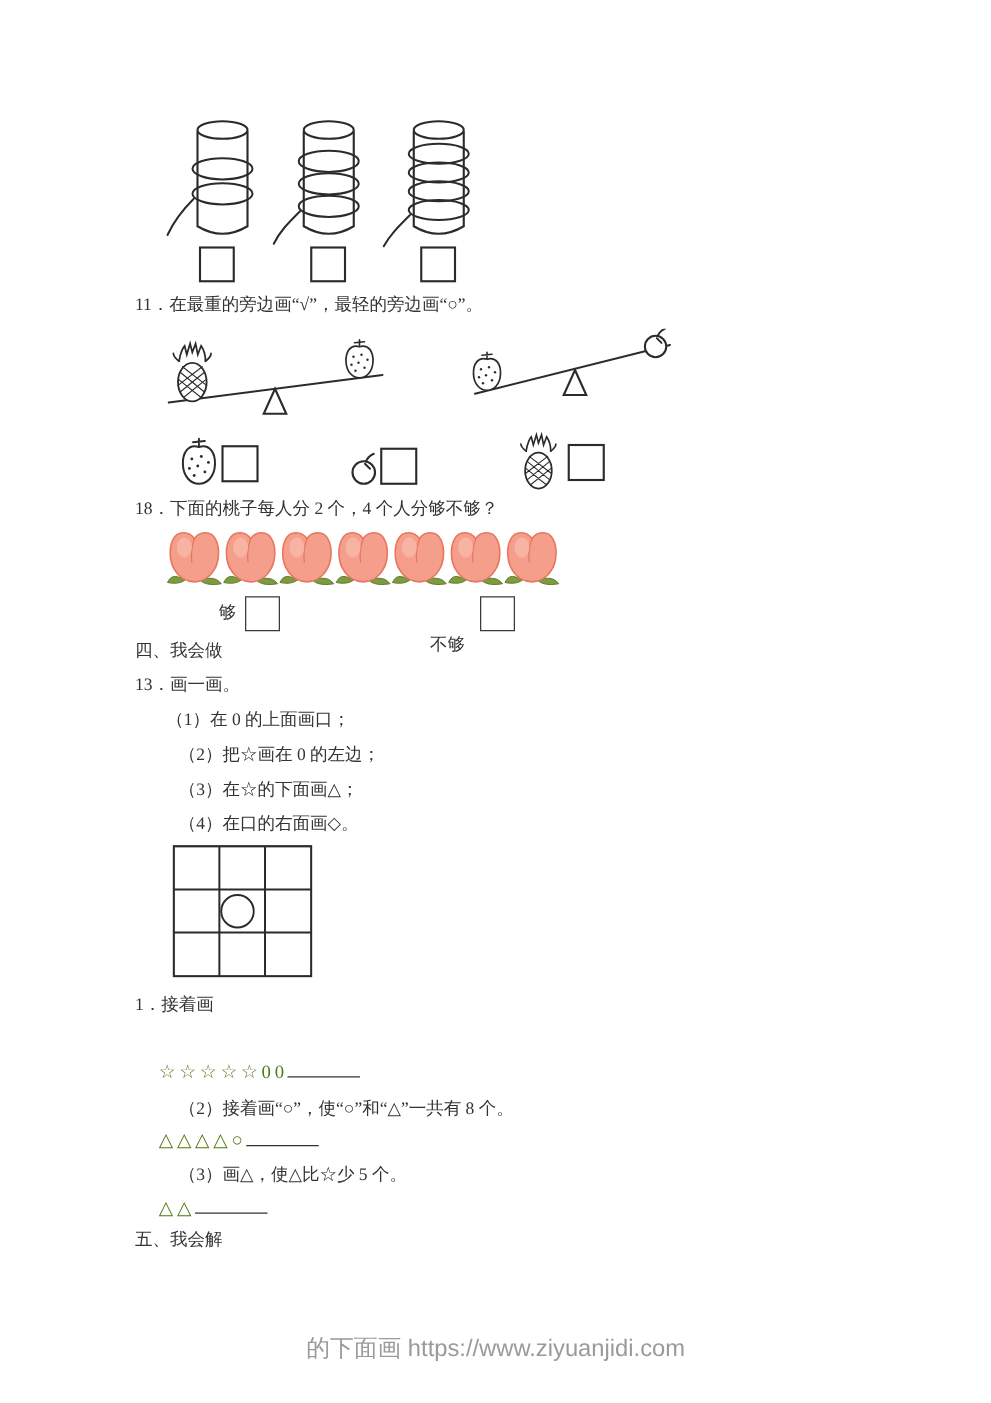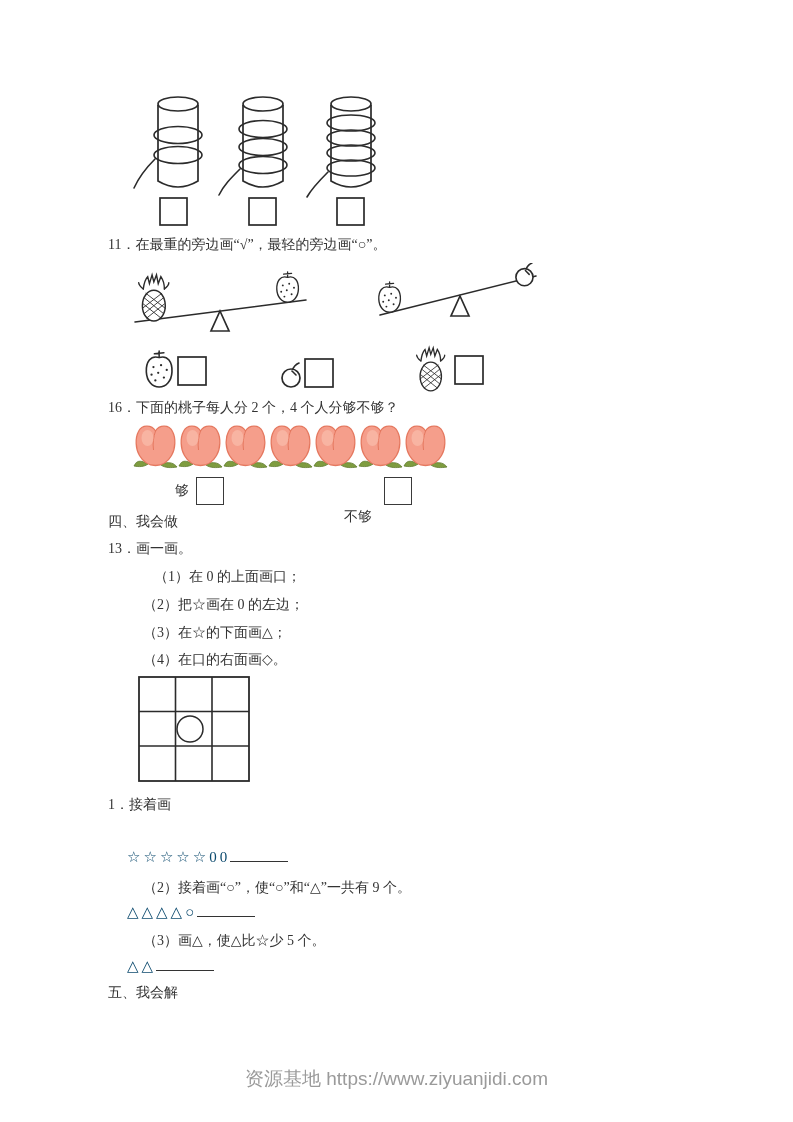--- a/index.html
+++ b/index.html
@@ -1,19 +1,19 @@
 <!DOCTYPE html>
 <html><head>
 <meta charset="utf-8">
 <style>
   html,body{margin:0;padding:0;background:#fff;}
   #page{position:relative;width:793px;height:1122px;background:#ffffff;overflow:hidden;
         font-family:"Liberation Serif","DejaVu Serif",serif;color:#333;}
   .txt{position:absolute;white-space:nowrap;font-size:14px;line-height:19px;color:#333;}
-  .seq{position:absolute;white-space:nowrap;font-size:15px;letter-spacing:3px;color:#0c4a6e;}
+  .seq{position:absolute;white-space:nowrap;font-size:15px;letter-spacing:3px;color:#4d7c0f;}
   .ans-line{display:inline-block;width:58px;height:0.85em;border-bottom:1.6px solid #333;letter-spacing:0;}
   .abox{position:absolute;width:26px;height:26px;border:1.7px solid #3a3a3a;background:#fff;}
   .fig{position:absolute;}
   #footer{position:absolute;left:0;top:1066px;width:793px;text-align:center;
           font-family:"Liberation Sans","DejaVu Sans",sans-serif;font-size:19px;color:#9a9a9a;}
   svg .ln{fill:none;stroke:#2b2b2b;stroke-width:1.6;stroke-linecap:round;}
   svg .ln2{fill:#ffffff;stroke:#2b2b2b;stroke-width:1.7;}
   #peach-row{position:absolute;left:133px;top:422px;display:flex;}
 </style>
 </head>
@@ -99,21 +99,21 @@
 
   <svg class="fig" style="left:140px;top:345px" width="350" height="52" viewBox="0 0 350 52">
     <use href="#strawberry" transform="translate(3,5) scale(0.95)"></use>
     <rect class="ln2" x="38" y="12" width="28" height="28"></rect>
     <use href="#apple" transform="translate(140,17)"></use>
     <rect class="ln2" x="165" y="14" width="28" height="28"></rect>
     <use href="#pineapple" transform="translate(276,2) scale(0.82)"></use>
     <rect class="ln2" x="315" y="11" width="28" height="28"></rect>
   </svg>
 
-  <div class="txt" style="left:108px;top:398px">16．下面的桃子每人分 2 个，4 个人分够不够？</div>
+  <div class="txt" style="left:108px;top:398px">18．下面的桃子每人分 2 个，4 个人分够不够？</div>
 
   <div id="peach-row">
     <svg width="45" height="47" viewBox="0 0 45 47">
       <path d="M11,40 C5,38 3,40 1,44 C6,45 11,45 15,42 Z" fill="#7E9C3F" stroke="#5f7a2e" stroke-width="0.8"></path>
       <path d="M31,41 C37,40 41,41 44,45 C38,46 32,46 28,43 Z" fill="#7E9C3F" stroke="#5f7a2e" stroke-width="0.8"></path>
       <path d="M22.5,9 C19,3 9,2 5.5,9.5 C2,16 2.5,27 6.5,33.5 C10.5,40.5 17,43.5 22.5,43.5 C28,43.5 34.5,40.5 38.5,33.5 C42.5,27 43,16 39.5,9.5 C36,2 26,3 22.5,9 Z" fill="#F59E8B" stroke="#E5785F" stroke-width="1.3"></path>
       <path d="M22.5,9 C20.5,15 19.5,21 20.5,28" fill="none" stroke="#E5785F" stroke-width="1"></path>
       <ellipse cx="14.5" cy="16" rx="6" ry="8" fill="#F8BBAA" opacity="0.75"></ellipse>
     </svg>
   <svg width="45" height="47" viewBox="0 0 45 47">
@@ -160,46 +160,46 @@
     </svg>
     </div>
 
   <span class="txt" style="left:175px;top:481px">够</span>
   <div class="abox" style="left:196px;top:477px"></div>
   <span class="txt" style="left:344px;top:507px">不够</span>
   <div class="abox" style="left:384px;top:477px"></div>
 
   <div class="txt" style="left:108px;top:512px">四、我会做</div>
   <div class="txt" style="left:108px;top:539px">13．画一画。</div>
-  <div class="txt" style="left:154px;top:567px">（1）在 0 的上面画口；</div>
+  <div class="txt" style="left:133px;top:567px">（1）在 0 的上面画口；</div>
   <div class="txt" style="left:143px;top:595px">（2）把☆画在 0 的左边；</div>
   <div class="txt" style="left:143px;top:623px">（3）在☆的下面画△；</div>
   <div class="txt" style="left:143px;top:650px">（4）在口的右面画◇。</div>
 
   <svg class="fig" style="left:138px;top:676px" width="112" height="106" viewBox="0 0 112 106">
     <rect x="1" y="1" width="110" height="104" fill="#fff" stroke="#2b2b2b" stroke-width="1.8"></rect>
     <line x1="37.5" y1="1" x2="37.5" y2="105" stroke="#2b2b2b" stroke-width="1.6"></line>
     <line x1="74" y1="1" x2="74" y2="105" stroke="#2b2b2b" stroke-width="1.6"></line>
     <line x1="1" y1="35.5" x2="111" y2="35.5" stroke="#2b2b2b" stroke-width="1.6"></line>
     <line x1="1" y1="70" x2="111" y2="70" stroke="#2b2b2b" stroke-width="1.6"></line>
     <circle cx="52" cy="53" r="13" fill="none" stroke="#2b2b2b" stroke-width="1.5"></circle>
   </svg>
 
   <div class="txt" style="left:108px;top:795px">1．接着画</div>
 
   <div class="seq" style="left:127px;top:848px">
     <span>☆☆☆☆☆00</span><span class="ans-line"></span>
   </div>
 
-  <div class="txt" style="left:143px;top:878px">（2）接着画“○”，使“○”和“△”一共有 9 个。</div>
+  <div class="txt" style="left:143px;top:878px">（2）接着画“○”，使“○”和“△”一共有 8 个。</div>
   <div class="seq" style="left:127px;top:903px">
     <span>△△△△○</span><span class="ans-line"></span>
   </div>
 
   <div class="txt" style="left:143px;top:931px">（3）画△，使△比☆少 5 个。</div>
   <div class="seq" style="left:127px;top:957px">
     <span>△△</span><span class="ans-line"></span>
   </div>
 
   <div class="txt" style="left:108px;top:983px">五、我会解</div>
 
-  <div id="footer">资源基地 https://www.ziyuanjidi.com</div>
+  <div id="footer">的下面画 https://www.ziyuanjidi.com</div>
 </div>
 
 </body></html>

